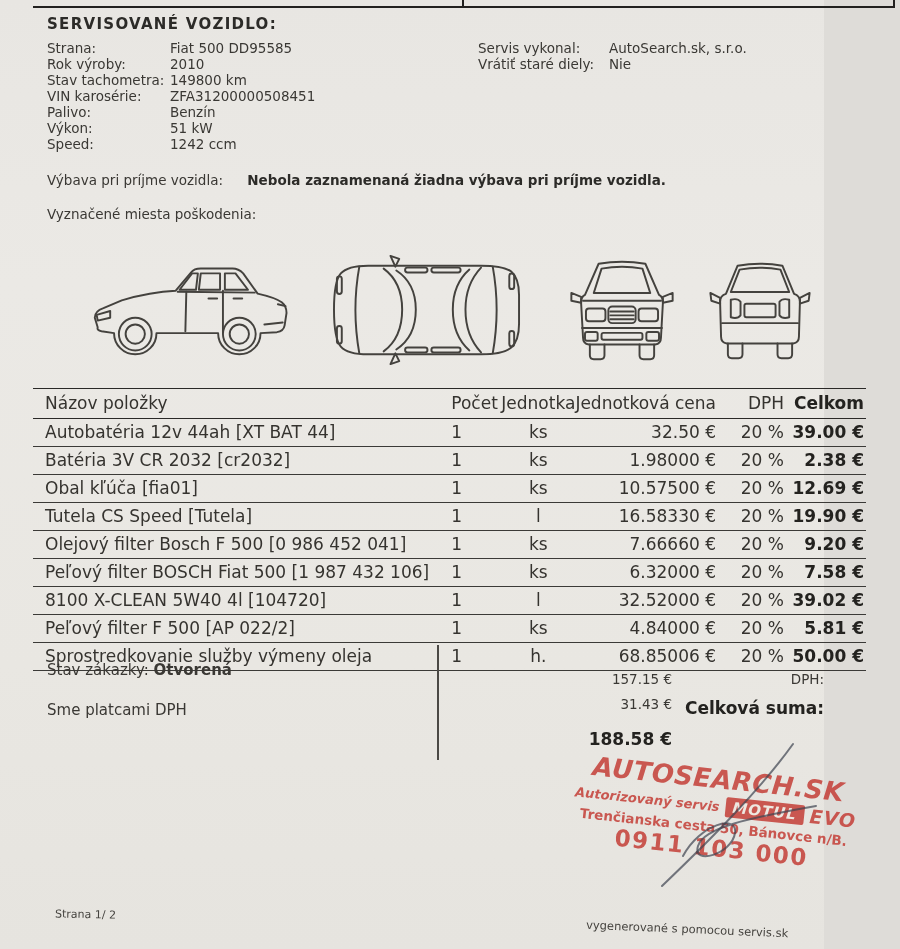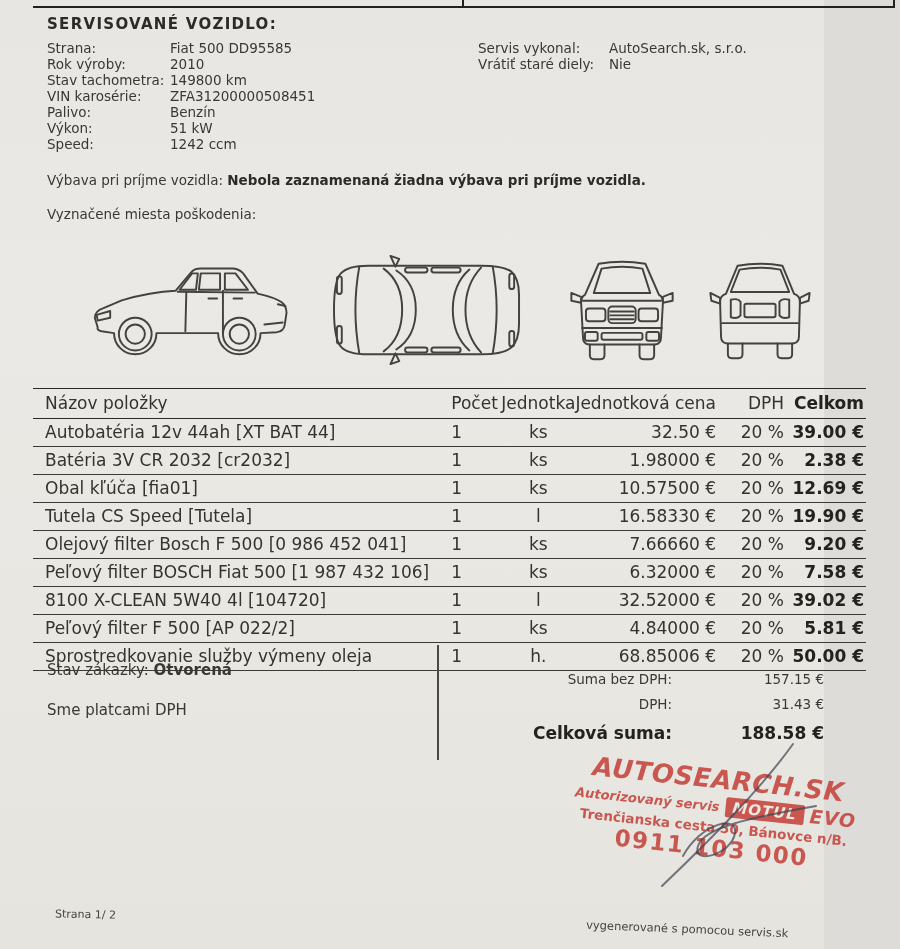--- a/index.html
+++ b/index.html
@@ -25,21 +25,21 @@
   .info-list{position:absolute;font-size:13.5px;line-height:16px;color:#3a3834;}
   .info-list.vehicle{top:40px;left:47px;}
   .info-list.service{top:40px;left:478px;}
   .info-row{display:flex;}
   .info-row .lbl{display:inline-block;}
   .vehicle .lbl{width:123px;}
   .service .lbl{width:131px;}
   .info-row .val{white-space:nowrap;}
 
   .equipment-line{position:absolute;top:172px;left:47px;font-size:13.5px;color:#3a3834;}
-  .equipment-line b{color:#2c2b28;}
+  .equipment-line b{color:#2c2b28;margin-left:20px;}
   .damage-heading{position:absolute;top:206px;left:47px;font-size:13.5px;color:#3a3834;}
 
   .cars{position:absolute;top:246px;left:0;width:900px;height:128px;display:flex;align-items:center;}
   .cars svg{stroke:#44423e;fill:none;stroke-width:2;stroke-linecap:round;stroke-linejoin:round;}
   .car-side{width:214px;height:106px;margin-left:88px;}
   .car-top{width:202px;height:112px;margin-left:24px;}
   .car-front{width:108px;height:112px;margin-left:40px;}
   .car-rear{width:112px;height:110px;margin-left:28px;}
 
   .items-wrap{position:absolute;top:388px;left:33px;width:833px;}
@@ -316,21 +316,20 @@
 
   <div class="below">
     <div class="notes">
       <div class="status">
         <span>Stav zákazky:</span>
         <b>Otvorená</b>
       </div>
       <div>Sme platcami DPH</div>
     </div>
     <div class="totals-pane">
-      <div class="t-label">Suma bez DPH:</div>
       <div class="t-value">157.15 €</div>
       <div class="t-label">DPH:</div>
       <div class="t-value">31.43 €</div>
       <div class="t-label grand">Celková suma:</div>
       <div class="t-value grand">188.58 €</div>
     </div>
   </div>
 
   <div class="stamp">
     <div class="brand">AUTOSEARCH.SK</div>

